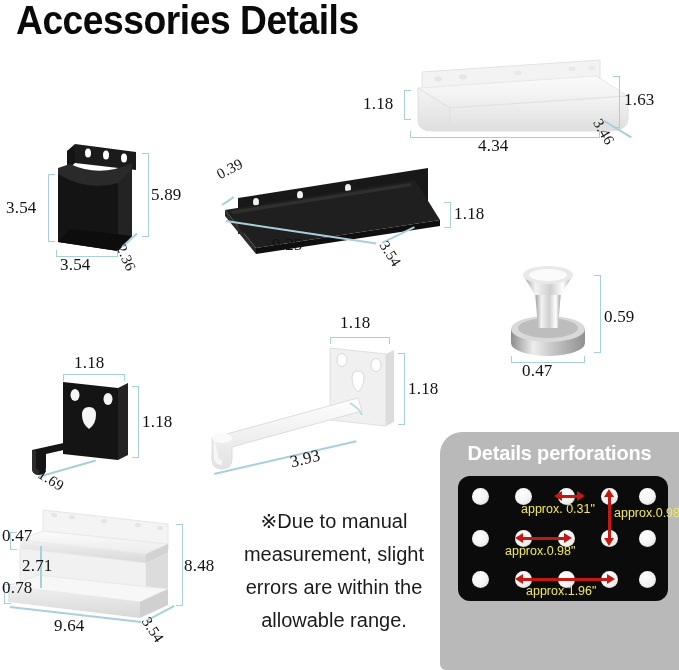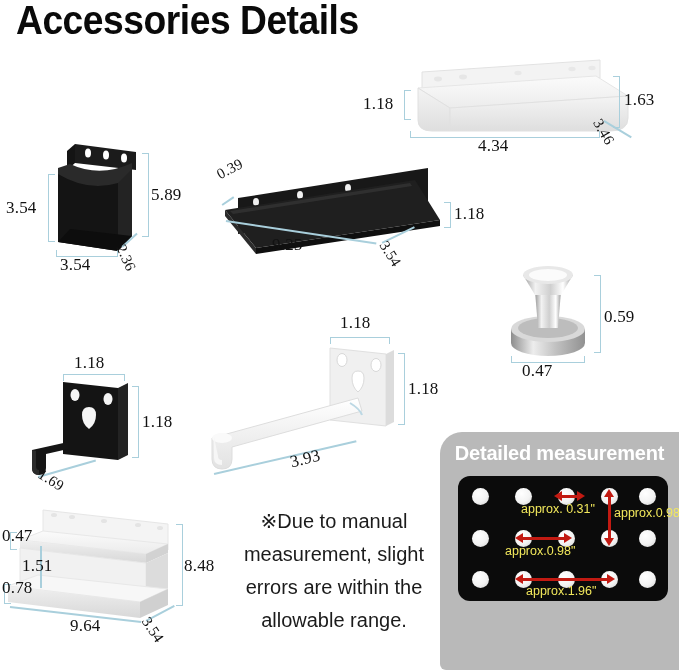--- a/index.html
+++ b/index.html
@@ -322,39 +322,39 @@
 
       <polygon points="8,96 140,112 168,99 38,85" fill="#f7f7f7" stroke="#e8e8e8" stroke-width="1"></polygon>
       <polygon points="8,96 8,112 140,128 140,112" fill="url(#ts2)"></polygon>
       <polygon points="140,112 140,128 168,115 168,99" fill="#d0d0d0"></polygon>
     </svg>
 
     <div class="abs vbar" style="left:10px;top:42px;height:18px;"></div>
     <div class="abs dim" style="left:2px;top:36px;">0.47</div>
 
     <div class="abs gl v" style="left:40px;top:56px;height:42px;"></div>
-    <div class="abs dim" style="left:22px;top:66px;">1.51</div>
+    <div class="abs dim" style="left:22px;top:66px;">2.71</div>
 
     <div class="abs vbar" style="left:4px;top:94px;height:20px;"></div>
     <div class="abs dim" style="left:2px;top:88px;">0.78</div>
 
     <div class="abs vbar right" style="left:176px;top:34px;height:82px;"></div>
     <div class="abs dim" style="left:184px;top:66px;">8.48</div>
 
     <div class="abs gl" style="left:10px;top:116px;width:132px;height:1.5px;transform:rotate(6.5deg);transform-origin:left center;"></div>
-    <div class="abs dim" style="left:70px;top:126px;">9.64</div>
+    <div class="abs dim" style="left:54px;top:126px;">9.64</div>
 
     <div class="abs gl" style="left:146px;top:130px;width:32px;height:1.5px;transform:rotate(-28deg);transform-origin:left center;"></div>
     <div class="abs dim sm" style="left:152px;top:124px;transform:rotate(56deg);transform-origin:left top;">3.54</div>
   </div>
 
   <div class="abs" id="disclaimer">※Due to manual measurement, slight errors are within the allowable range.</div>
 
   <div class="abs" id="perforation-panel">
-    <div id="perforation-title">Detailed measurement</div>
+    <div id="perforation-title">Details perforations</div>
 
     <div id="perf-board">
 
       <div class="hole" style="left:14px;top:12px;"></div>
       <div class="hole" style="left:57px;top:12px;"></div>
       <div class="hole" style="left:100px;top:12px;"></div>
       <div class="hole" style="left:143px;top:12px;"></div>
       <div class="hole" style="left:181px;top:12px;"></div>
 
       <div class="hole" style="left:14px;top:54px;"></div>

